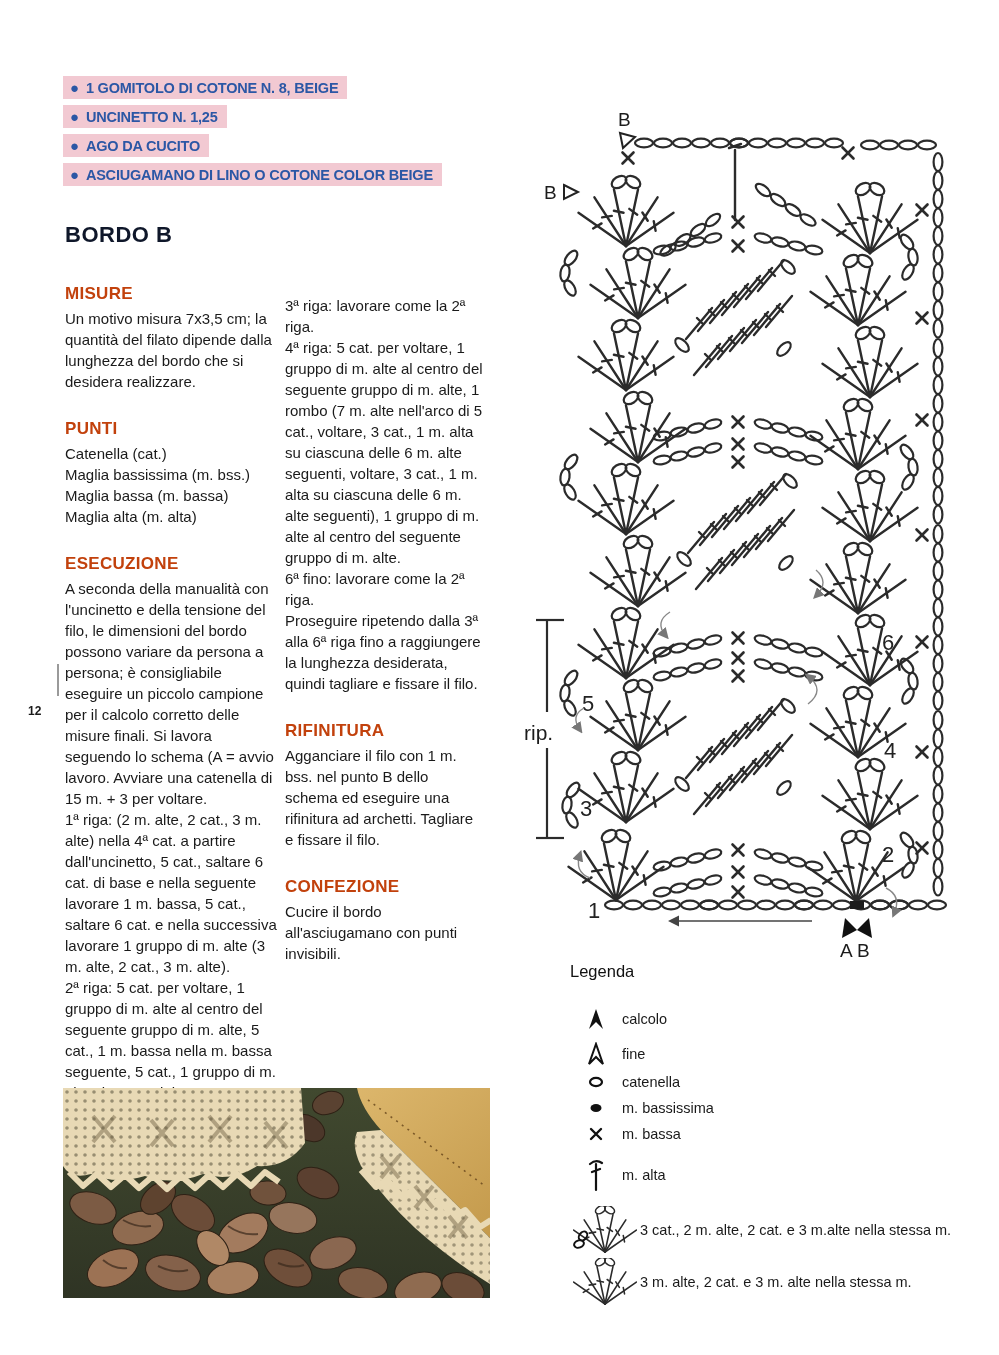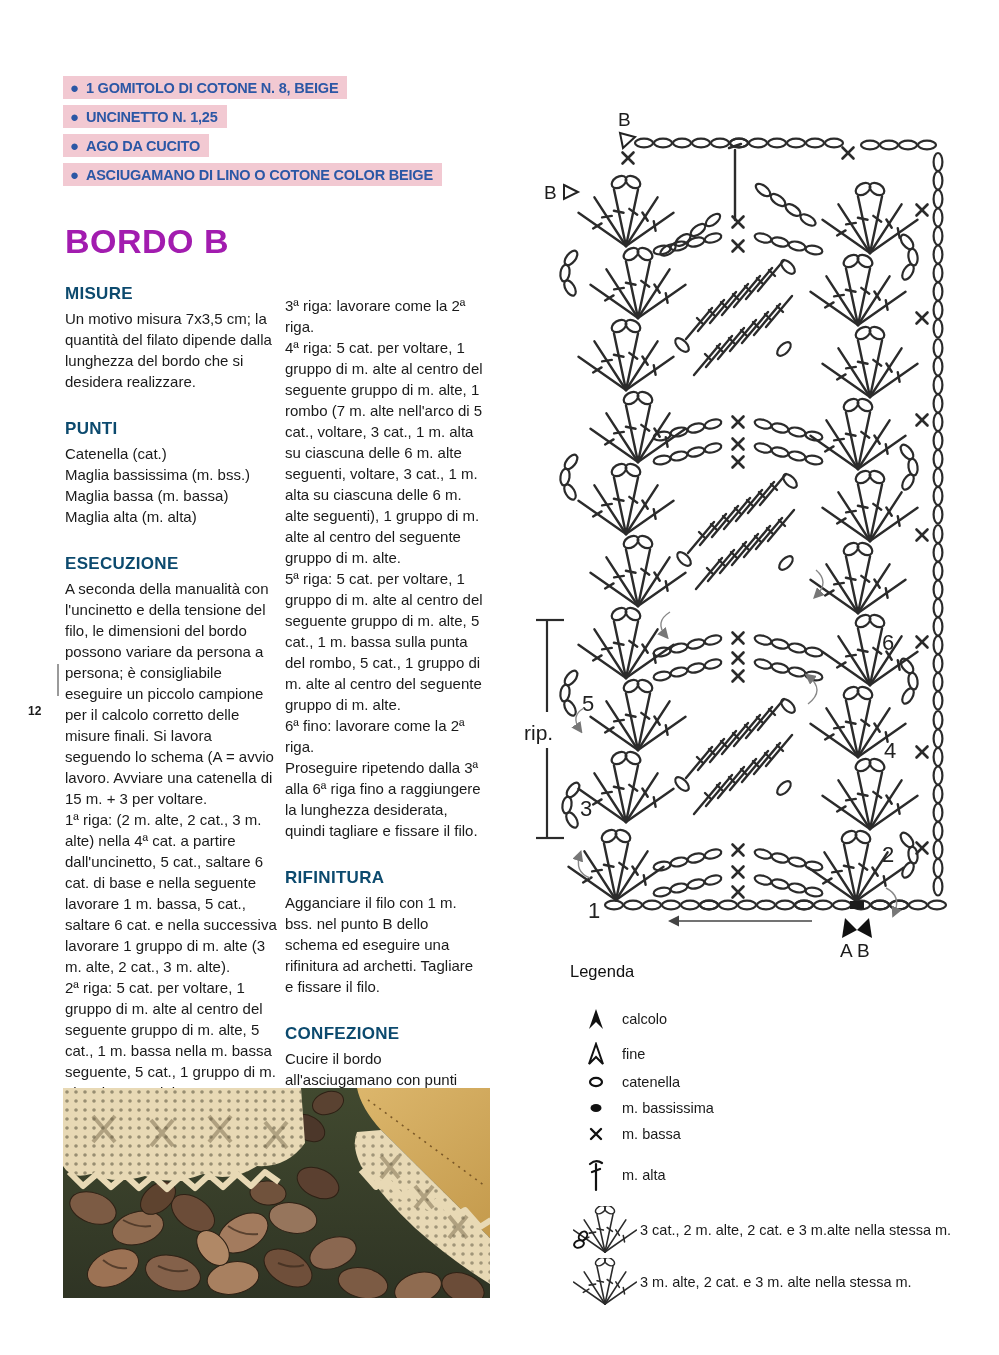--- a/index.html
+++ b/index.html
@@ -5,26 +5,26 @@
   html,body{margin:0;padding:0;background:#fff;}
   .page{position:relative;width:999px;height:1355px;background:#ffffff;overflow:hidden;
         font-family:"Liberation Sans",sans-serif;color:#1a1a1a;}
   
   .materials{position:absolute;left:63px;top:76px;}
   .mat-item{display:table;background:#f2c9d2;color:#2b57a5;font-weight:bold;
             font-size:14.5px;letter-spacing:-0.2px;padding:3px 9px 3px 7px;margin-bottom:6px;
             white-space:nowrap;}
   .mat-item .bullet{color:#2b57a5;margin-right:7px;font-size:15px;}
   
-  .title{position:absolute;left:65px;top:222px;font-size:34px;font-weight:bold;
-         color:#a21caf;letter-spacing:0.5px;}
+  .title{position:absolute;left:65px;top:222px;font-size:22px;font-weight:bold;
+         color:#0f172a;letter-spacing:0.5px;}
   .col{position:absolute;font-size:15px;line-height:21px;}
   .col1{left:65px;top:283px;width:214px;}
   .col2{left:285px;top:295px;width:200px;}
-  h3.sec{font-size:17px;font-weight:bold;color:#0c4a6e;margin:0 0 4px 0;letter-spacing:0.3px;}
+  h3.sec{font-size:17px;font-weight:bold;color:#c2410c;margin:0 0 4px 0;letter-spacing:0.3px;}
   .col p{margin:0 0 0 0;}
   .gap{height:26px;}
   b.runin{font-weight:normal;}
   
   .pageno{position:absolute;left:28px;top:704px;font-weight:bold;font-size:12px;}
   .pagebar{position:absolute;left:57px;top:664px;width:2px;height:32px;background:#9a9a9a;}
   
   .badge{position:absolute;left:866px;top:0px;width:115px;text-align:center;}
   .badge-label{font-size:17px;font-weight:bold;color:#111;margin-top:2px;}
   
@@ -75,21 +75,20 @@
     <div class="gap"></div>
     <h3 class="sec">ESECUZIONE</h3>
     <p>A seconda della manualità con l'uncinetto e della tensione del filo, le dimensioni del bordo possono variare da persona a persona; è consigliabile eseguire un piccolo campione per il calcolo corretto delle misure finali. Si lavora seguendo lo schema (A = avvio lavoro. Avviare una catenella di 15 m. + 3 per voltare.</p>
     <p><b class="runin">1ª riga:</b> <span>(2 m. alte, 2 cat., 3 m. alte) nella 4ª cat. a partire dall'uncinetto, 5 cat., saltare 6 cat. di base e nella seguente lavorare 1 m. bassa, 5 cat., saltare 6 cat. e nella successiva lavorare 1 gruppo di m. alte (3 m. alte, 2 cat., 3 m. alte).</span></p>
     <p><b class="runin">2ª riga:</b> <span>5 cat. per voltare, 1 gruppo di m. alte al centro del seguente gruppo di m. alte, 5 cat., 1 m. bassa nella m. bassa seguente, 5 cat., 1 gruppo di m. alte al centro del seguente gruppo di m. alte.</span></p>
   </div>
 
   <div class="col col2">
     <p><b class="runin">3ª riga:</b> <span>lavorare come la 2ª riga.</span></p>
     <p><b class="runin">4ª riga:</b> <span>5 cat. per voltare, 1 gruppo di m. alte al centro del seguente gruppo di m. alte, 1 rombo (7 m. alte nell'arco di 5 cat., voltare, 3 cat., 1 m. alta su ciascuna delle 6 m. alte seguenti, voltare, 3 cat., 1 m. alta su ciascuna delle 6 m. alte seguenti), 1 gruppo di m. alte al centro del seguente gruppo di m. alte.</span></p>
-    <p><b class="runin">5ª riga:</b> <span>5 cat. per voltare, 1 gruppo di m. alte al centro del seguente gruppo di m. alte, 5 cat., 1 m. bassa sulla punta del rombo, 5 cat., 1 gruppo di m. alte al centro del seguente gruppo di m. alte.</span></p>
     <p><b class="runin">6ª fino:</b> <span>lavorare come la 2ª riga.</span></p>
     <p>Proseguire ripetendo dalla 3ª alla 6ª riga fino a raggiungere la lunghezza desiderata, quindi tagliare e fissare il filo.</p>
     <div class="gap"></div>
     <h3 class="sec">RIFINITURA</h3>
     <p>Agganciare il filo con 1 m. bss. nel punto B dello schema ed eseguire una rifinitura ad archetti. Tagliare e fissare il filo.</p>
     <div class="gap"></div>
     <h3 class="sec">CONFEZIONE</h3>
     <p>Cucire il bordo all'asciugamano con punti invisibili.</p>
   </div>
 

